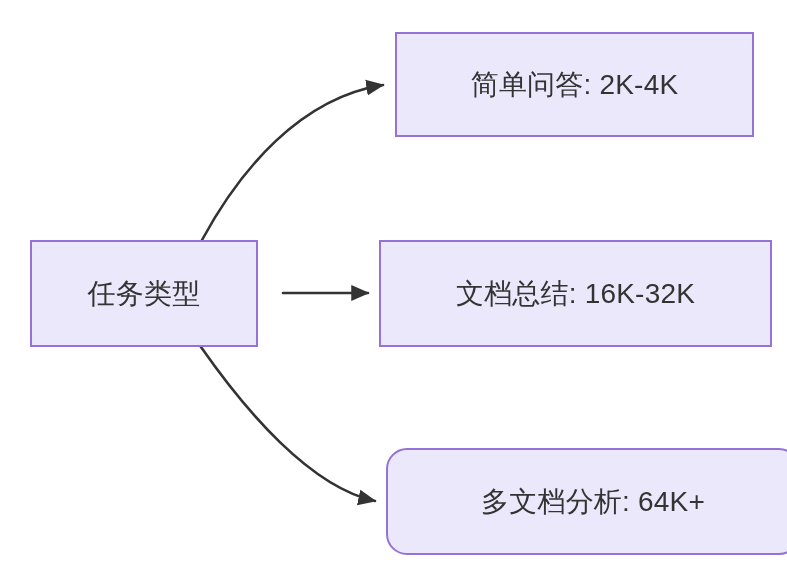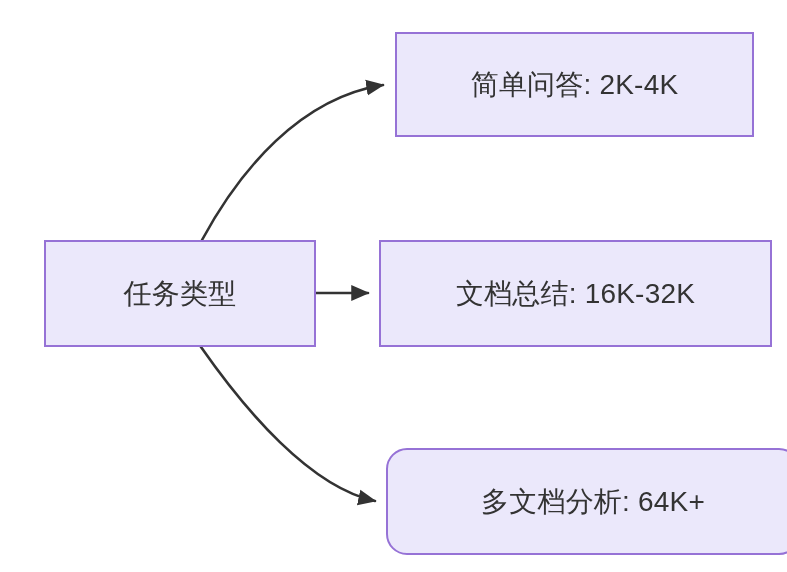--- a/index.html
+++ b/index.html
@@ -39,21 +39,21 @@
     line-height: 1.2;
     letter-spacing: 0.2px;
     white-space: nowrap;
     text-align: center;
     z-index: 2;
   }
   .node-label {
     display: block;
   }
   
-  #node-source    { left: 44px;  top: 240px; width: 272px; height: 107px; }
+  #node-source    { left: 30px;  top: 240px; width: 228px; height: 107px; }
   #node-simple-qa { left: 395px; top: 32px;  width: 359px; height: 105px; text-align: right; }
   #node-doc-sum   { left: 379px; top: 240px; width: 393px; height: 107px; text-align: right; }
   #node-multi-doc { left: 386px; top: 448px; width: 414px; height: 107px; border-radius: 21px; }
 </style>
 </head>
 <body>
 
 <div id="canvas">
 
   <svg id="edges" width="787" height="572" viewBox="0 0 787 572" xmlns="http://www.w3.org/2000/svg">

